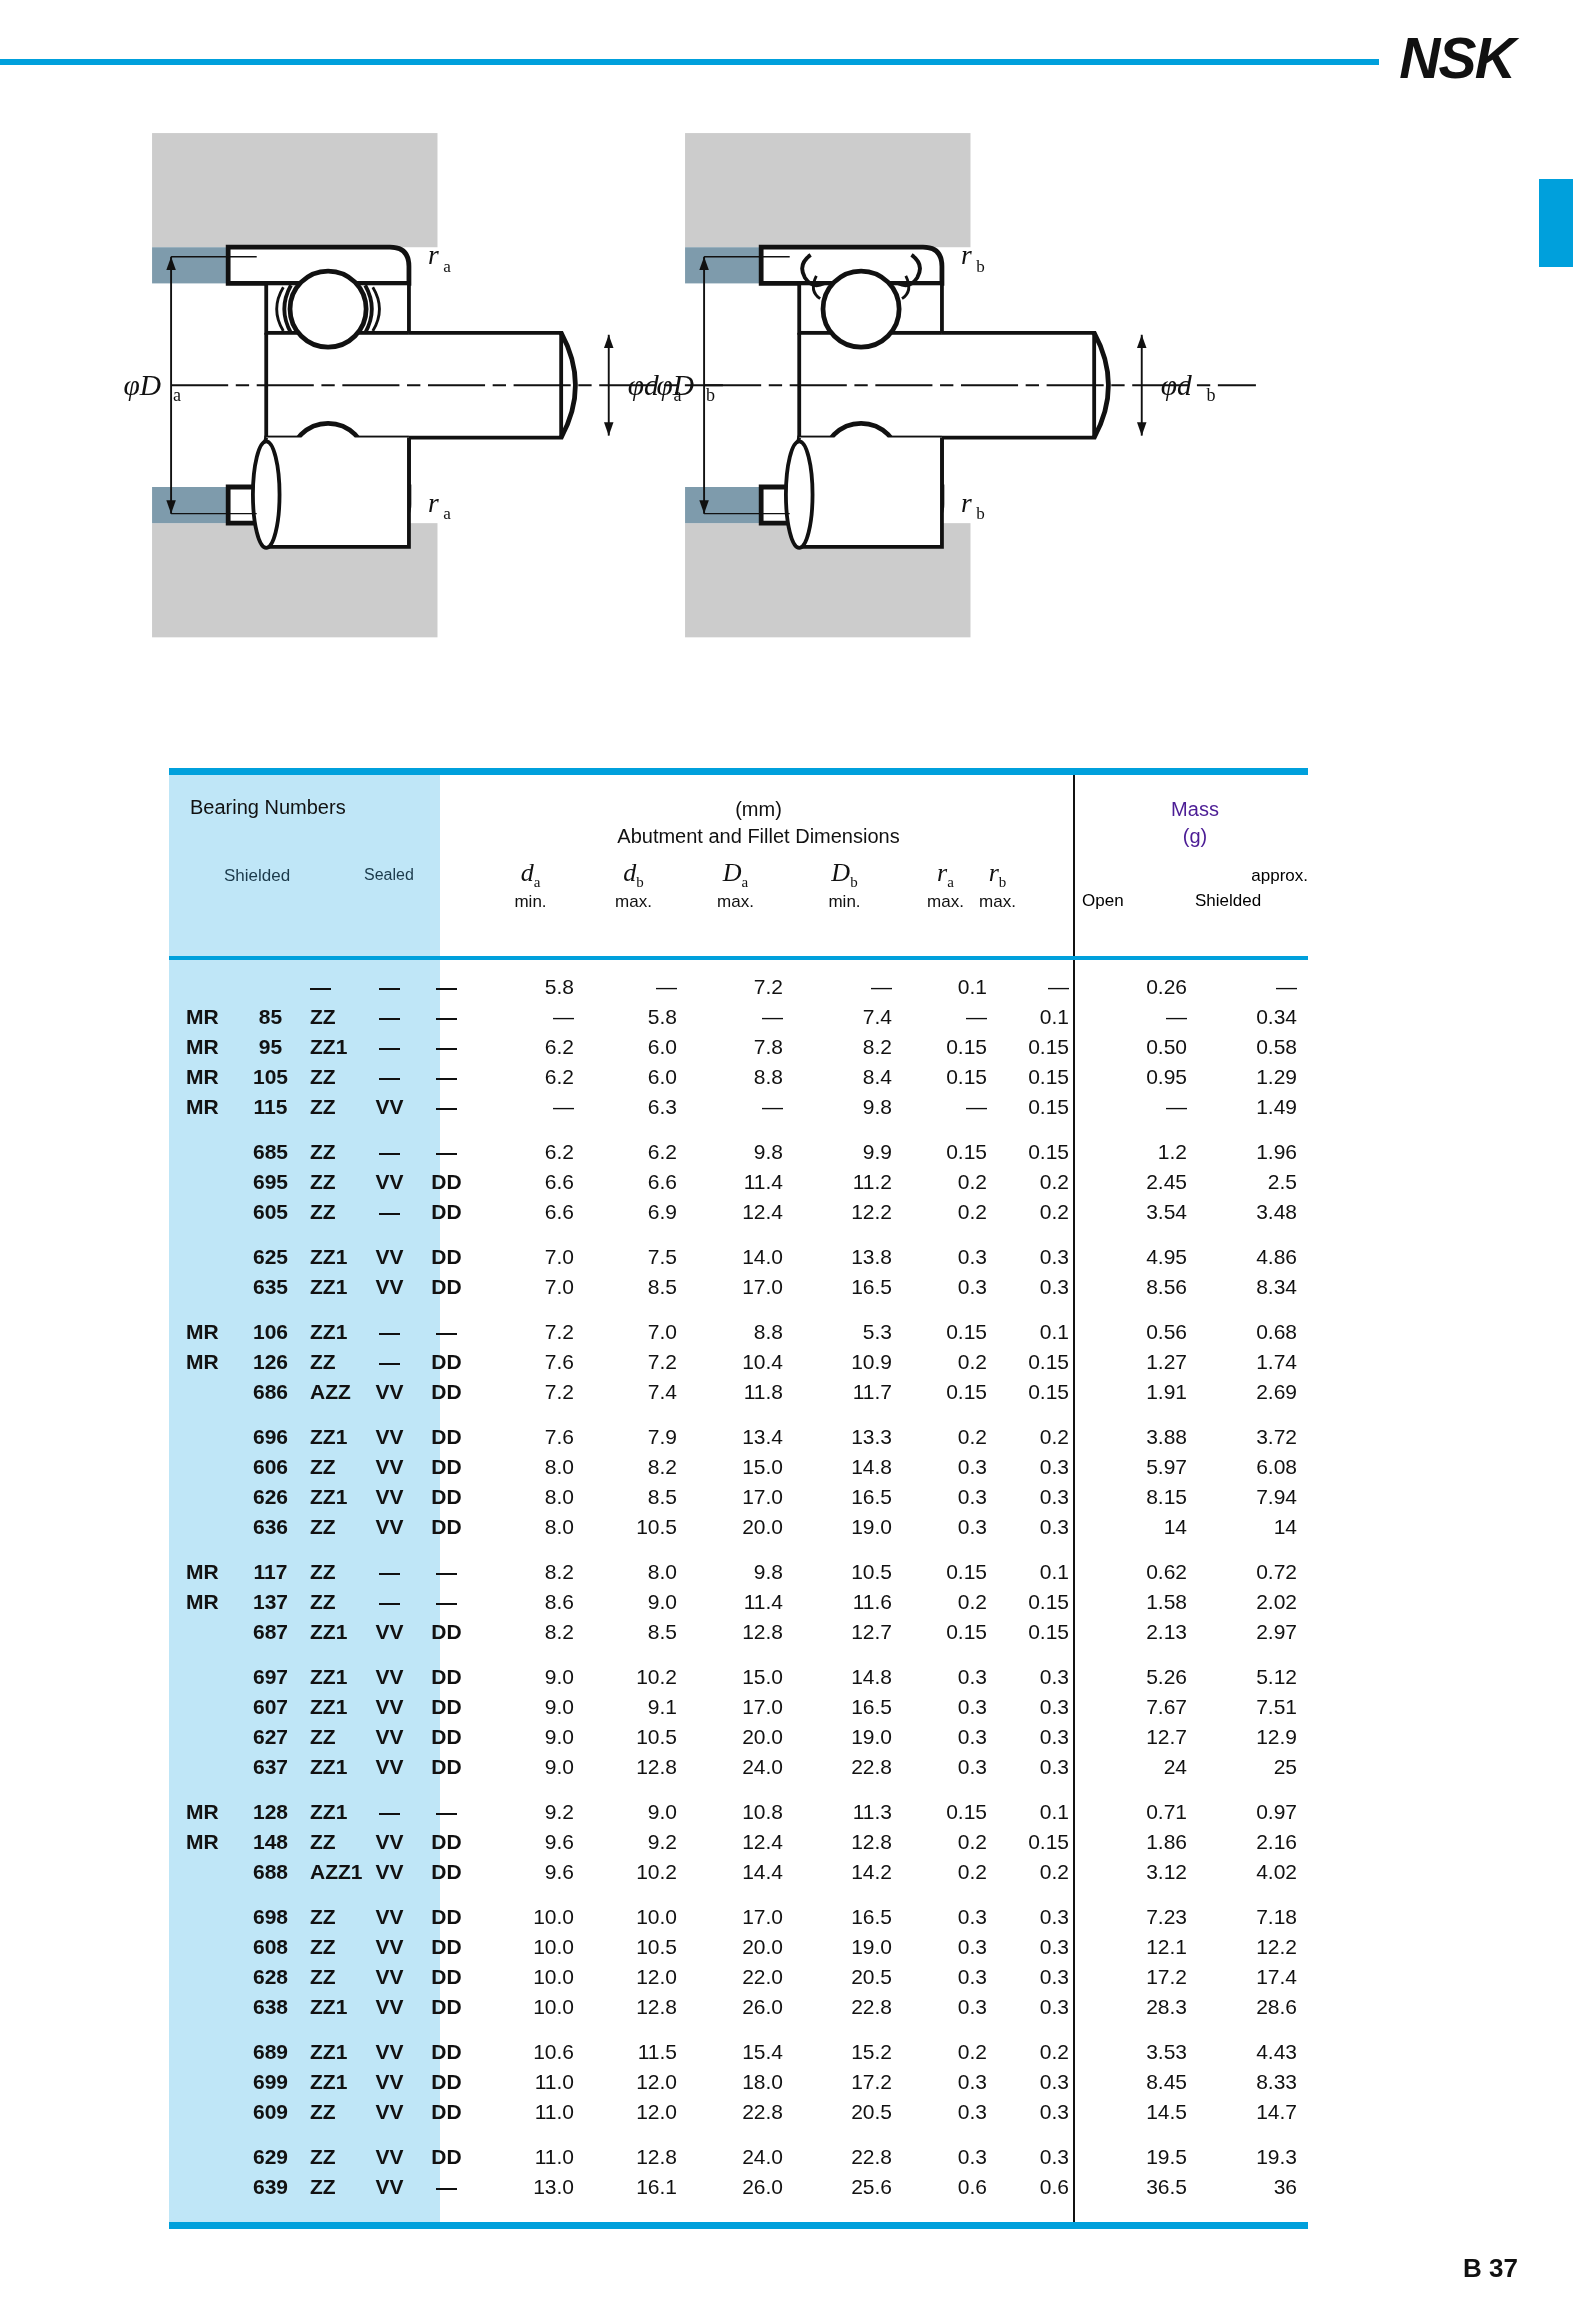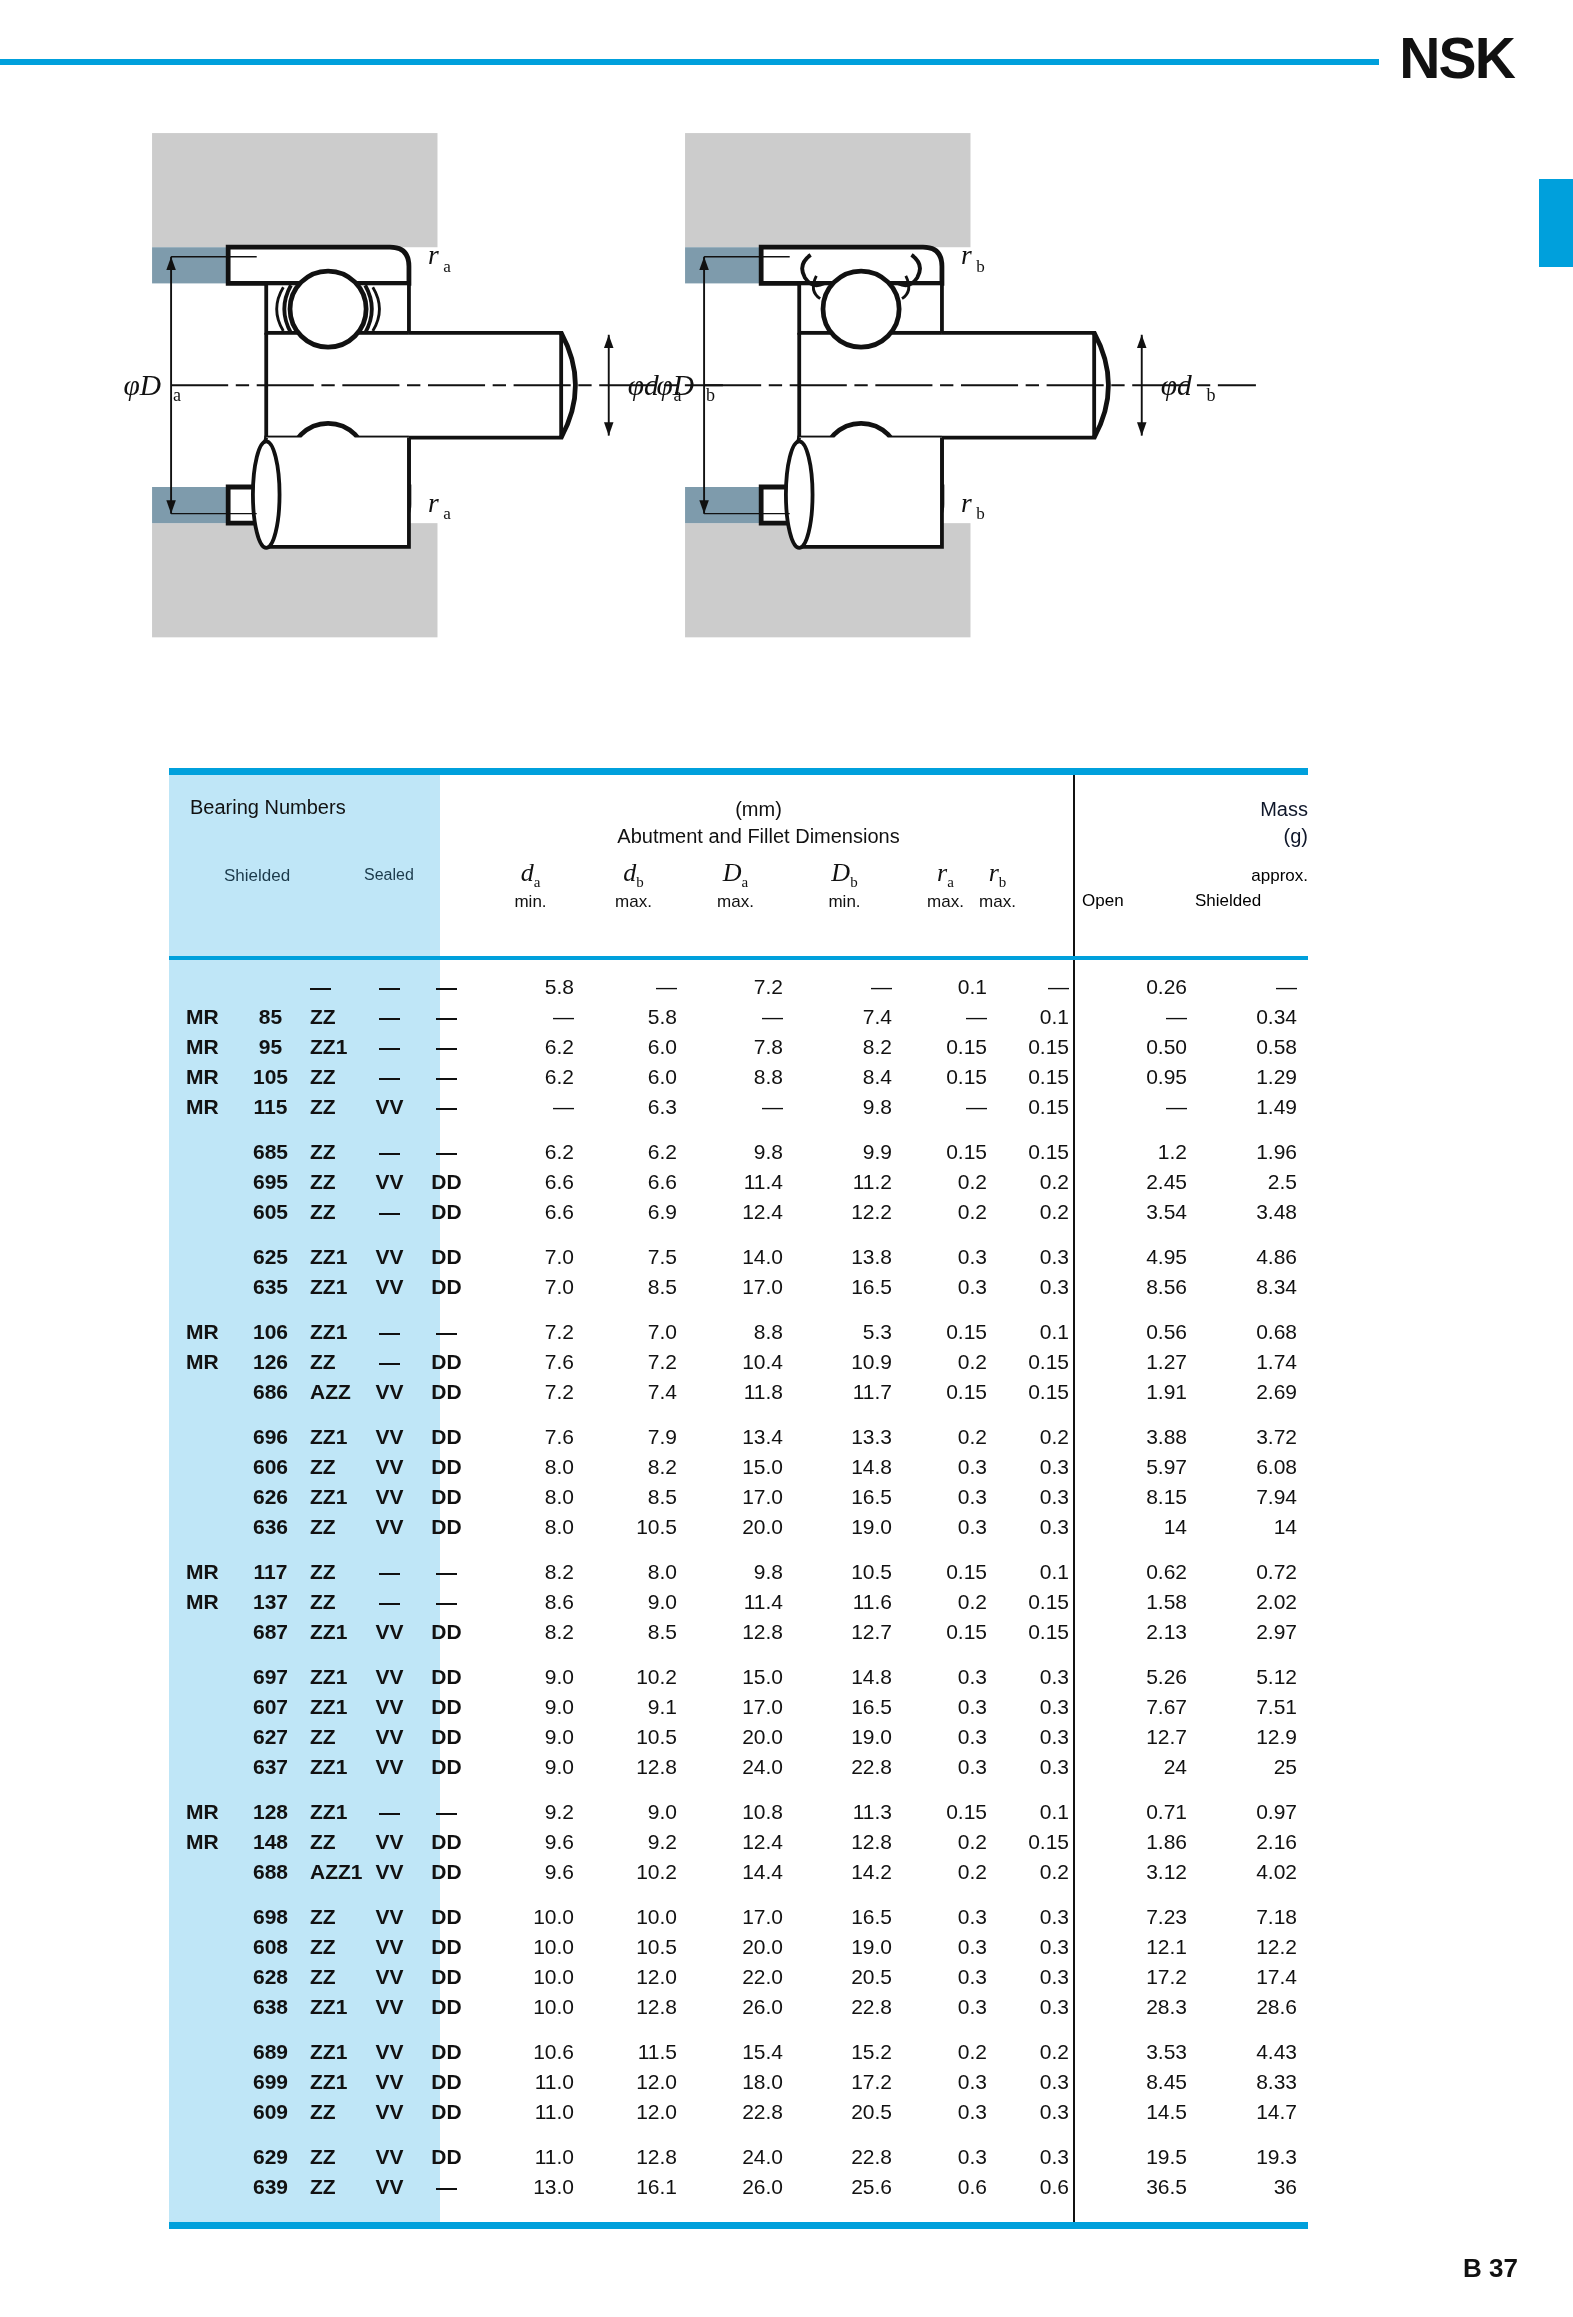--- a/index.html
+++ b/index.html
@@ -23,20 +23,21 @@
     left: 0; top: 59px;
     width: 1379px; height: 5.7px;
     background: #00A0DC;
   }
   .nsk-logo {
     position: absolute;
     right: 59px; top: 25px;
     font-size: 57px;
     font-weight: 800;
     letter-spacing: -1.9px;
+    font-style: italic;
     color: #111;
     font-family: "Liberation Sans", sans-serif;
   }
   .side-tab {
     position: absolute;
     right: 0; top: 179px;
     width: 34px; height: 88px;
     background: #00A0DC;
   }
 
@@ -79,22 +80,22 @@
     position: absolute; left: 21px; top: 21px;
     font-size: 20px; color: #111;
   }
   .h-abutment {
     position: absolute; left: 285px; top: 21px;
     width: 609px; text-align: center;
     font-size: 20px; color: #111; line-height: 1.35;
   }
   .h-mass {
     position: absolute; left: 913px; top: 21px;
-    width: 226px; text-align: right;
-    font-size: 20px; color: #0f172a; line-height: 1.35;
+    width: 226px; text-align: center;
+    font-size: 20px; color: #4c1d95; line-height: 1.35;
   }
   .h-shielded {
     position: absolute; left: 55px; top: 91px;
     font-size: 17px; color: #1b3a4b;
   }
   .h-sealed {
     position: absolute; left: 195px; top: 91px;
     font-size: 16px; color: #1b3a4b;
   }
   .colhead {

